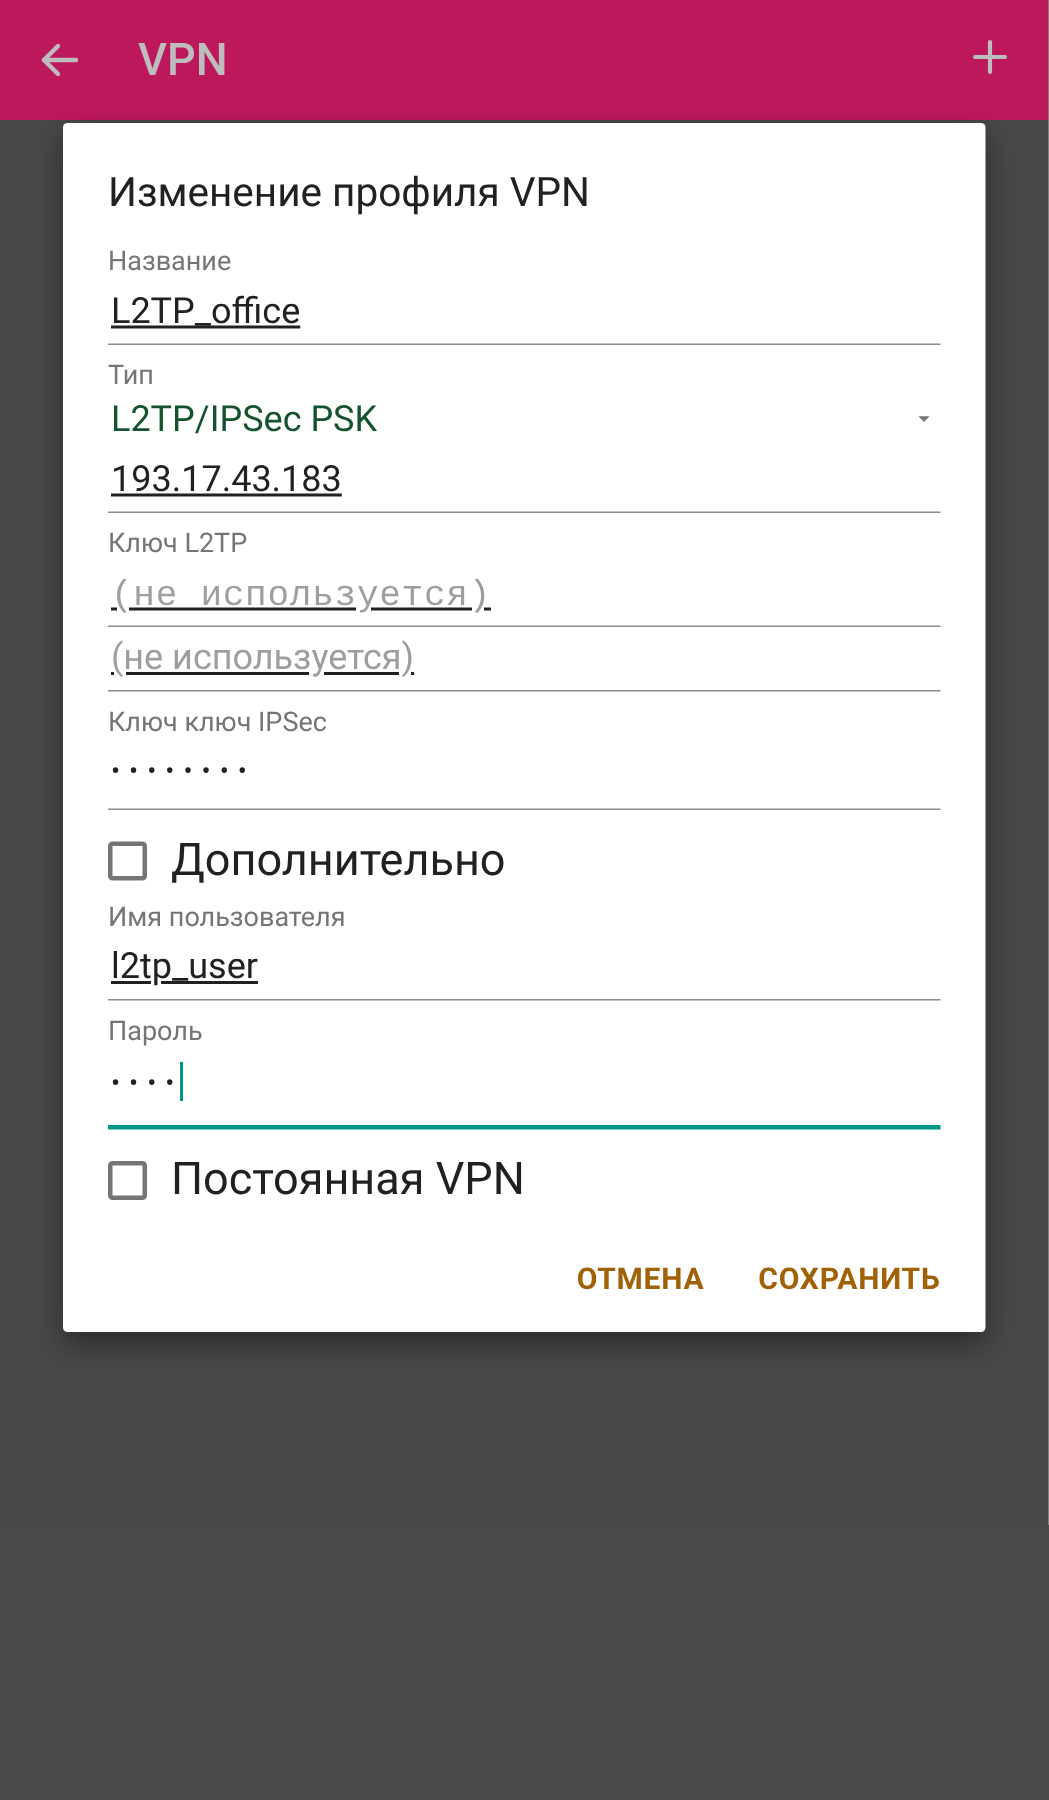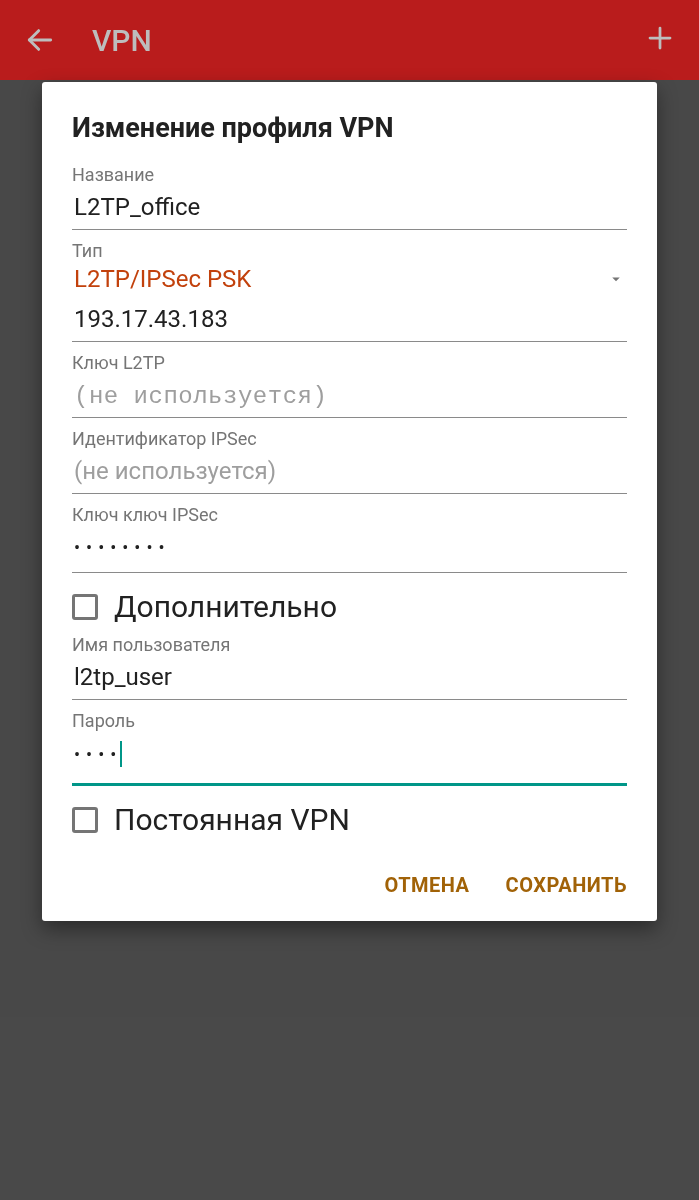--- a/index.html
+++ b/index.html
@@ -2,21 +2,21 @@
 <html><head>
 <meta charset="utf-8">
 <style>
   * { box-sizing: border-box; margin: 0; padding: 0; }
   html, body { width: 699px; height: 1200px; overflow: hidden; font-family: Roboto, "Helvetica Neue", Arial, sans-serif; }
   body { background: #1f1f1f; position: relative; }
 
   
   .appbar {
     height: 80px;
-    background: #b91c1c;
+    background: #be185d;
     display: flex;
     align-items: center;
     padding: 0 24px;
   }
   .appbar .back {
     color: #c9c9c9;
     display: flex;
     align-items: center;
     cursor: pointer;
   }
@@ -44,21 +44,21 @@
     left: 42px;
     right: 42px;
     background: #ffffff;
     border-radius: 3px;
     box-shadow: 0 8px 20px rgba(0,0,0,0.4);
     padding: 30px 0 14px 0;
   }
   .dialog-inner { padding: 0 30px; }
   .dialog-title {
     font-size: 27px;
-    font-weight: 700;
+    font-weight: 400;
     color: #212121;
     margin-bottom: 20px;
   }
 
   .field-label {
     font-size: 18px;
     color: #757575;
     margin-top: 10px;
     margin-bottom: 2px;
   }
@@ -66,34 +66,35 @@
   .text-input {
     width: 100%;
     border: none;
     border-bottom: 1.5px solid #8a8a8a;
     font-size: 24px;
     color: #212121;
     padding: 6px 2px 8px 2px;
     outline: none;
     background: transparent;
     font-family: inherit;
+    text-decoration: underline;
   }
   .text-input::placeholder { color: #9e9e9e; }
   .text-input.mono-ph::placeholder { font-family: "Courier New", monospace; letter-spacing: 0.5px; }
 
   .select-row {
     display: flex;
     align-items: center;
     border-bottom: none;
     padding: 2px 2px 6px 2px;
     cursor: pointer;
   }
   .select-value {
     font-size: 24px;
-    color: #c2410c;
+    color: #14532d;
     flex: 1;
   }
   .select-caret { color: #757575; }
 
   .password-dots {
     font-size: 18px;
     letter-spacing: 6px;
     color: #212121;
     border: none;
     border-bottom: 1.5px solid #8a8a8a;
@@ -184,21 +185,20 @@
       <svg class="select-caret" width="18" height="18" viewBox="0 0 24 24" fill="#757575">
           <polygon points="7 10 12 15 17 10"></polygon>
         </svg>
     </div>
 
     <input class="text-input" value="193.17.43.183" style="">
 
     <div class="field-label">Ключ L2TP</div>
     <input class="text-input mono-ph" placeholder="(не используется)" style="">
 
-    <div class="field-label">Идентификатор IPSec</div>
     <input class="text-input" placeholder="(не используется)" style="">
 
     <div class="field-label">Ключ ключ IPSec</div>
     <div class="password-dots">••••••••</div>
 
     <div class="check-row">
       <div class="checkbox"></div>
       <div class="check-label">Дополнительно</div>
     </div>
 

